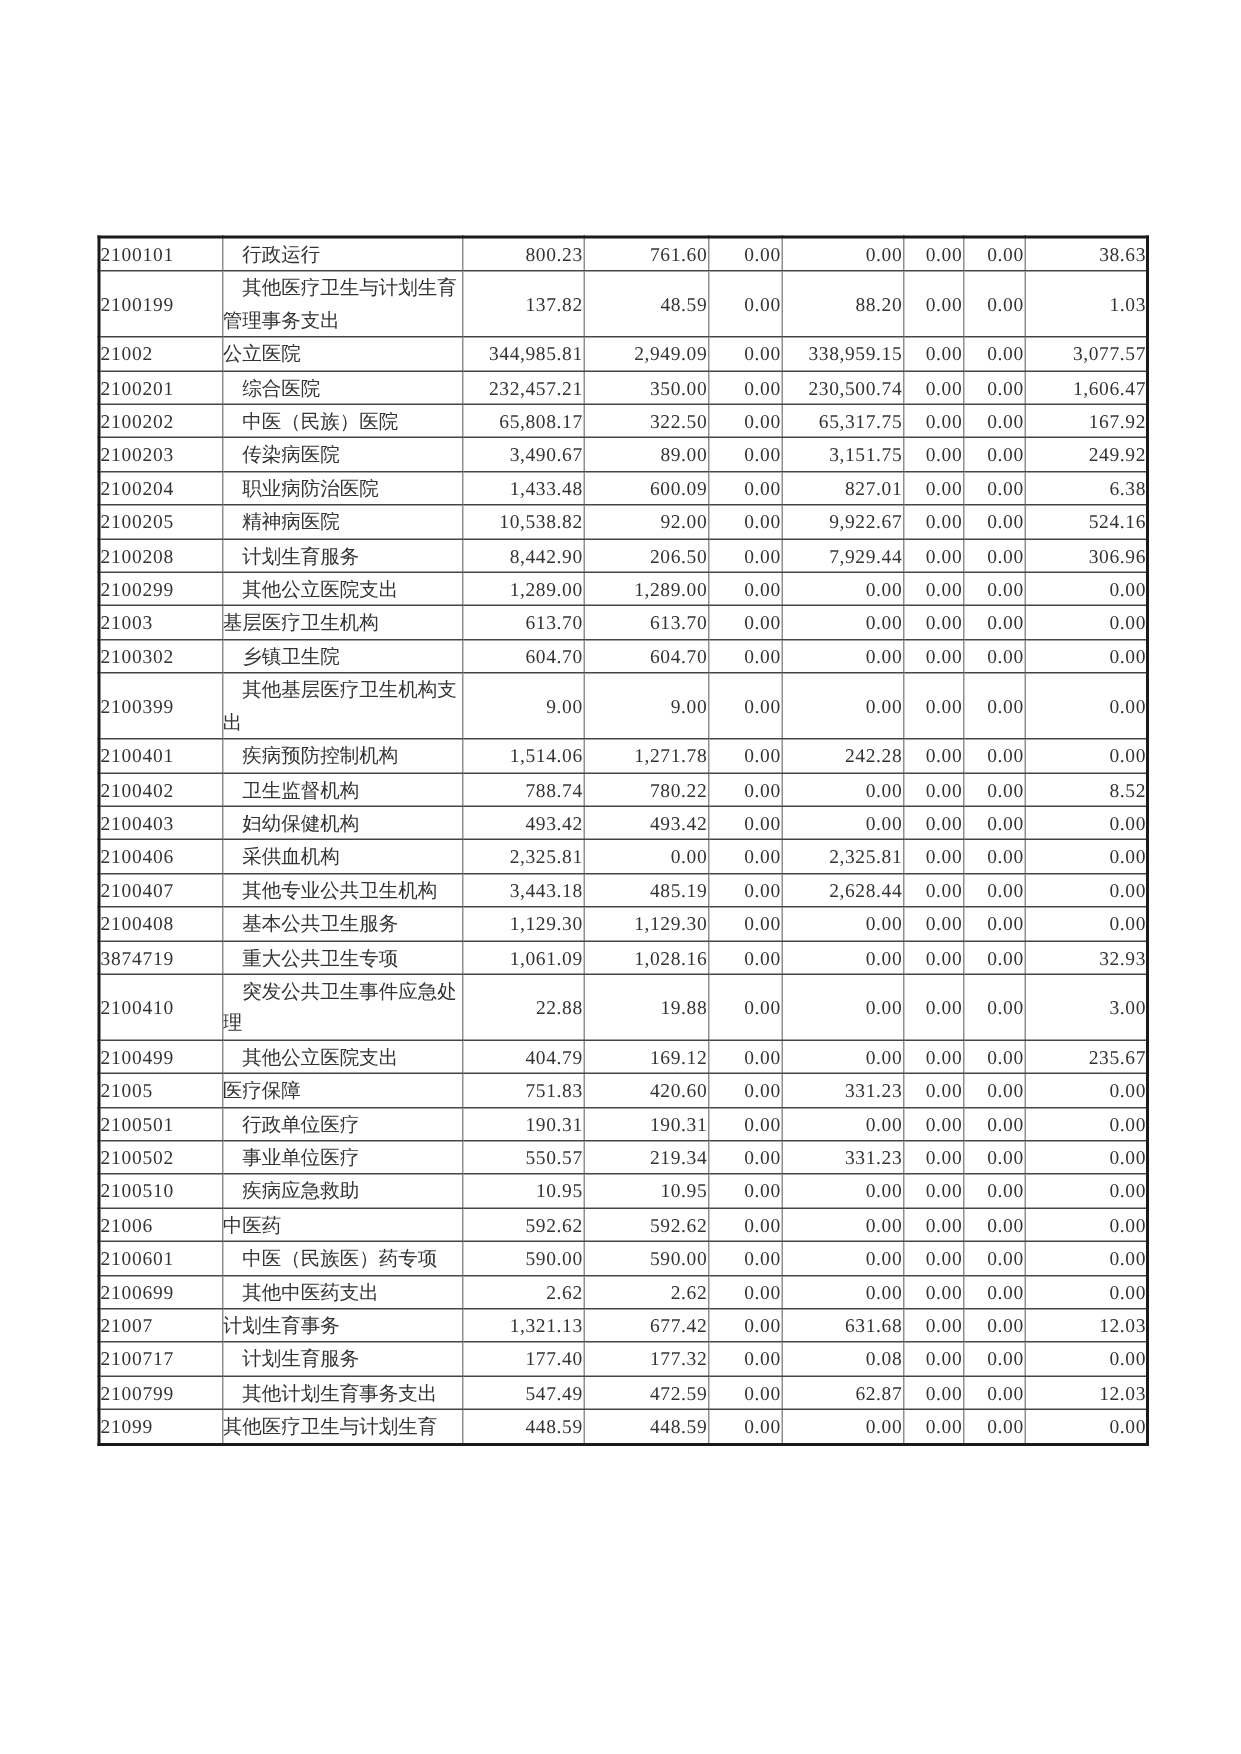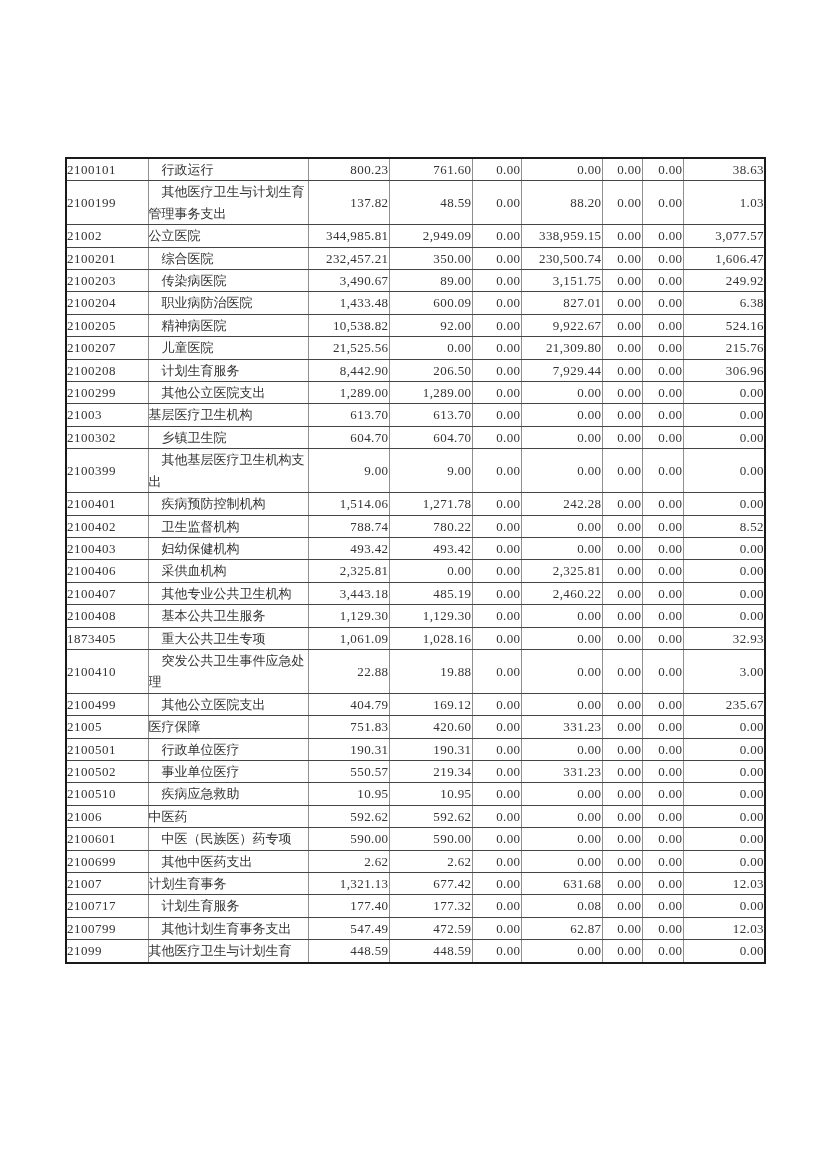--- a/index.html
+++ b/index.html
@@ -92,20 +92,31 @@
     <td class="c-name">综合医院</td>
     <td class="c-num">232,457.21</td>
     <td class="c-num">350.00</td>
     <td class="c-num">0.00</td>
     <td class="c-num">230,500.74</td>
     <td class="c-num">0.00</td>
     <td class="c-num">0.00</td>
     <td class="c-num">1,606.47</td>
   </tr>
         <tr class="lvl2">
+    <td class="c-code">2100202</td>
+    <td class="c-name">中医（民族）医院</td>
+    <td class="c-num">65,808.17</td>
+    <td class="c-num">322.50</td>
+    <td class="c-num">0.00</td>
+    <td class="c-num">65,317.75</td>
+    <td class="c-num">0.00</td>
+    <td class="c-num">0.00</td>
+    <td class="c-num">167.92</td>
+  </tr>
+        <tr class="lvl2">
     <td class="c-code">2100203</td>
     <td class="c-name">传染病医院</td>
     <td class="c-num">3,490.67</td>
     <td class="c-num">89.00</td>
     <td class="c-num">0.00</td>
     <td class="c-num">3,151.75</td>
     <td class="c-num">0.00</td>
     <td class="c-num">0.00</td>
     <td class="c-num">249.92</td>
   </tr>
@@ -125,31 +136,20 @@
     <td class="c-name">精神病医院</td>
     <td class="c-num">10,538.82</td>
     <td class="c-num">92.00</td>
     <td class="c-num">0.00</td>
     <td class="c-num">9,922.67</td>
     <td class="c-num">0.00</td>
     <td class="c-num">0.00</td>
     <td class="c-num">524.16</td>
   </tr>
         <tr class="lvl2">
-    <td class="c-code">2100207</td>
-    <td class="c-name">儿童医院</td>
-    <td class="c-num">21,525.56</td>
-    <td class="c-num">0.00</td>
-    <td class="c-num">0.00</td>
-    <td class="c-num">21,309.80</td>
-    <td class="c-num">0.00</td>
-    <td class="c-num">0.00</td>
-    <td class="c-num">215.76</td>
-  </tr>
-        <tr class="lvl2">
     <td class="c-code">2100208</td>
     <td class="c-name">计划生育服务</td>
     <td class="c-num">8,442.90</td>
     <td class="c-num">206.50</td>
     <td class="c-num">0.00</td>
     <td class="c-num">7,929.44</td>
     <td class="c-num">0.00</td>
     <td class="c-num">0.00</td>
     <td class="c-num">306.96</td>
   </tr>
@@ -240,38 +240,38 @@
     <td class="c-num">0.00</td>
     <td class="c-num">0.00</td>
     <td class="c-num">0.00</td>
   </tr>
         <tr class="lvl2">
     <td class="c-code">2100407</td>
     <td class="c-name">其他专业公共卫生机构</td>
     <td class="c-num">3,443.18</td>
     <td class="c-num">485.19</td>
     <td class="c-num">0.00</td>
-    <td class="c-num">2,460.22</td>
+    <td class="c-num">2,628.44</td>
     <td class="c-num">0.00</td>
     <td class="c-num">0.00</td>
     <td class="c-num">0.00</td>
   </tr>
         <tr class="lvl2">
     <td class="c-code">2100408</td>
     <td class="c-name">基本公共卫生服务</td>
     <td class="c-num">1,129.30</td>
     <td class="c-num">1,129.30</td>
     <td class="c-num">0.00</td>
     <td class="c-num">0.00</td>
     <td class="c-num">0.00</td>
     <td class="c-num">0.00</td>
     <td class="c-num">0.00</td>
   </tr>
         <tr class="lvl2">
-    <td class="c-code">1873405</td>
+    <td class="c-code">3874719</td>
     <td class="c-name">重大公共卫生专项</td>
     <td class="c-num">1,061.09</td>
     <td class="c-num">1,028.16</td>
     <td class="c-num">0.00</td>
     <td class="c-num">0.00</td>
     <td class="c-num">0.00</td>
     <td class="c-num">0.00</td>
     <td class="c-num">32.93</td>
   </tr>
         <tr class="lvl2">

